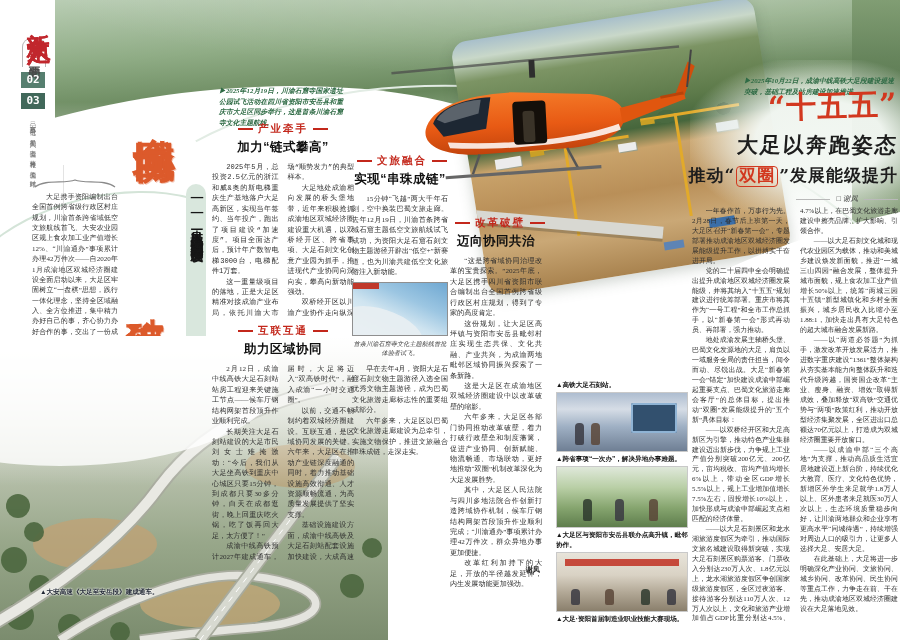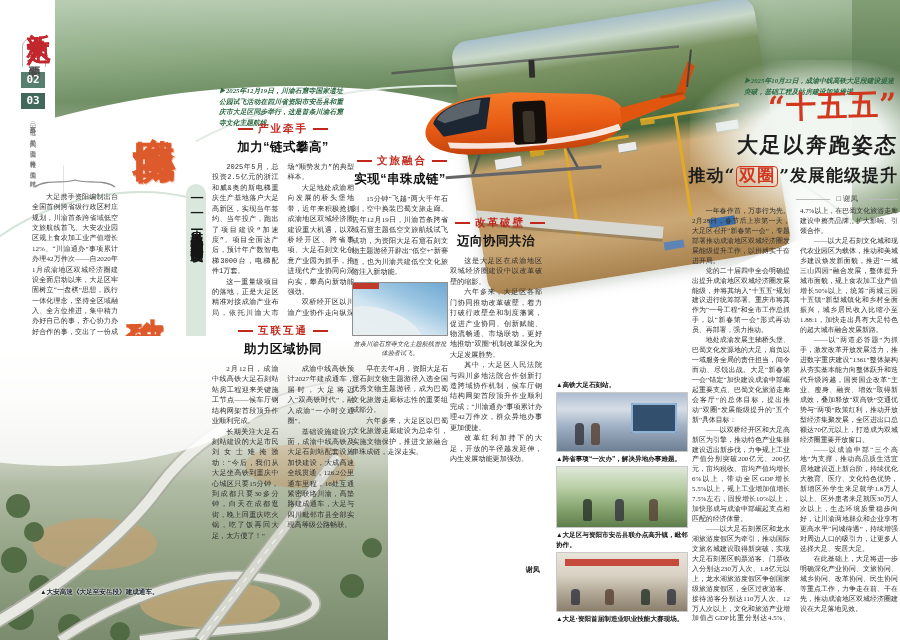--- a/index.html
+++ b/index.html
@@ -144,21 +144,21 @@
   
   .right-head{position:absolute;left:600px;top:86px;width:298px;text-align:right;}
   .kicker{font-family:"DejaVu Serif",serif;font-size:30px;font-weight:900;color:#d2381f;
     transform:rotate(-1.5deg);display:inline-block;letter-spacing:1px;}
   .rh1{font-family:"DejaVu Serif",serif;font-size:21px;font-weight:900;color:#1d1d1d;
     letter-spacing:2px;margin-top:4px;transform:skewX(-4deg);}
   .rh2{font-family:"DejaVu Serif",serif;font-size:17px;font-weight:900;color:#1d1d1d;margin-top:5px;letter-spacing:1px;}
   .rh2 .mark{color:#d2381f;border:1.5px solid #d2381f;border-radius:4px;padding:0 2px;margin:0 1px;font-family:Liberation Mono, monospace;}
   .byline{display:flex;justify-content:flex-end;align-items:center;gap:6px;margin-top:7px;}
   .byline .ln{width:34px;height:1px;background:#b9b9b9;}
-  .byline .nm{font-size:7.5px;color:#444;}
+  .byline .nm{font-size:7.5px;color:#444;font-style:italic;}
   .right-body{position:absolute;left:692px;top:206px;width:206px;height:426px;column-count:2;column-gap:10px;
     font-size:6.9px;line-height:1.44;text-align:justify;color:#2e2e2e;overflow:hidden;
     font-family:"Liberation Serif",serif;}
   .right-body p{margin:0;text-indent:2em;}
 </style>
 </head>
 <body>
 
 <div class="page">
 
@@ -307,28 +307,31 @@
       </div>
   </div>
 
   <div class="sec sec-connect">
     <div class="sec-head">互联互通</div>
     <div class="sec-sub">助力区域协同</div>
     <div class="sec-body cols2">
         <p>2月12日，成渝中线高铁大足石刻站站房工程迎来关键施工节点——候车厅钢结构网架首段顶升作业顺利完成。</p>
         <p>长期关注大足石刻站建设的大足市民刘女士难掩激动：“今后，我们从大足坐高铁到重庆中心城区只要15分钟，到成都只要30多分钟，白天在成都逛街，晚上回重庆吃火锅，吃了饭再回大足，太方便了！”</p>
         <p>成渝中线高铁预计2027年建成通车，届时，大足将迈入“双高铁时代”，融入成渝“一小时交通圈”。</p>
+        <p>以前，交通不畅制约着双城经济圈建设。互联互通，是区域协同发展的关键。六年来，大足区在推动产业链深度融通的同时，着力推动基础设施高效衔通、人才资源顺畅流通，为高质量发展提供了坚实支撑。</p>
         <p>基础设施建设方面，成渝中线高铁及大足石刻站配套设施加快建设，大成高速全线贯通，126.2公里通车里程，16处互通紧密联络川渝，高垫路建成通车，大足与四川毗邻市县全部实现高等级公路畅联。</p>
       </div>
   </div>
 
   <div class="sec sec-reform">
     <div class="sec-head">改革破壁</div>
     <div class="sec-sub">迈向协同共治</div>
     <div class="sec-body">
+        <p>“这是跨省域协同治理改革的宝贵探索。”2025年底，大足区携手四川省资阳市联合编制出台全国首例跨省级行政区村庄规划，得到了专家的高度肯定。</p>
+        <p>这份规划，让大足区高坪镇与资阳市安岳县毗邻村庄实现生态共保、文化共融、产业共兴，为成渝两地毗邻区域协同振兴探索了一条新路。</p>
         <p>这是大足区在成渝地区双城经济圈建设中以改革破壁的缩影。</p>
         <p>六年多来，大足区各部门协同推动改革破壁，着力打破行政壁垒和制度藩篱，促进产业协同、创新赋能、物流畅通、市场联动，更好地推动“双圈”机制改革深化为大足发展胜势。</p>
         <p>其中，大足区人民法院与四川多地法院合作创新打造跨域协作机制，候车厅钢结构网架首段顶升作业顺利完成；“川渝通办”事项累计办理42万件次，群众异地办事更加便捷。</p>
         <p>改革红利加持下的大足，开放的半径越发延伸，内生发展动能更加强劲。</p>
       </div>
   </div>
   <div class="author-line">谢凤</div>
 
   <div class="photo-col">
     <div class="pc-cap">▲高铁大足石刻站。</div>

